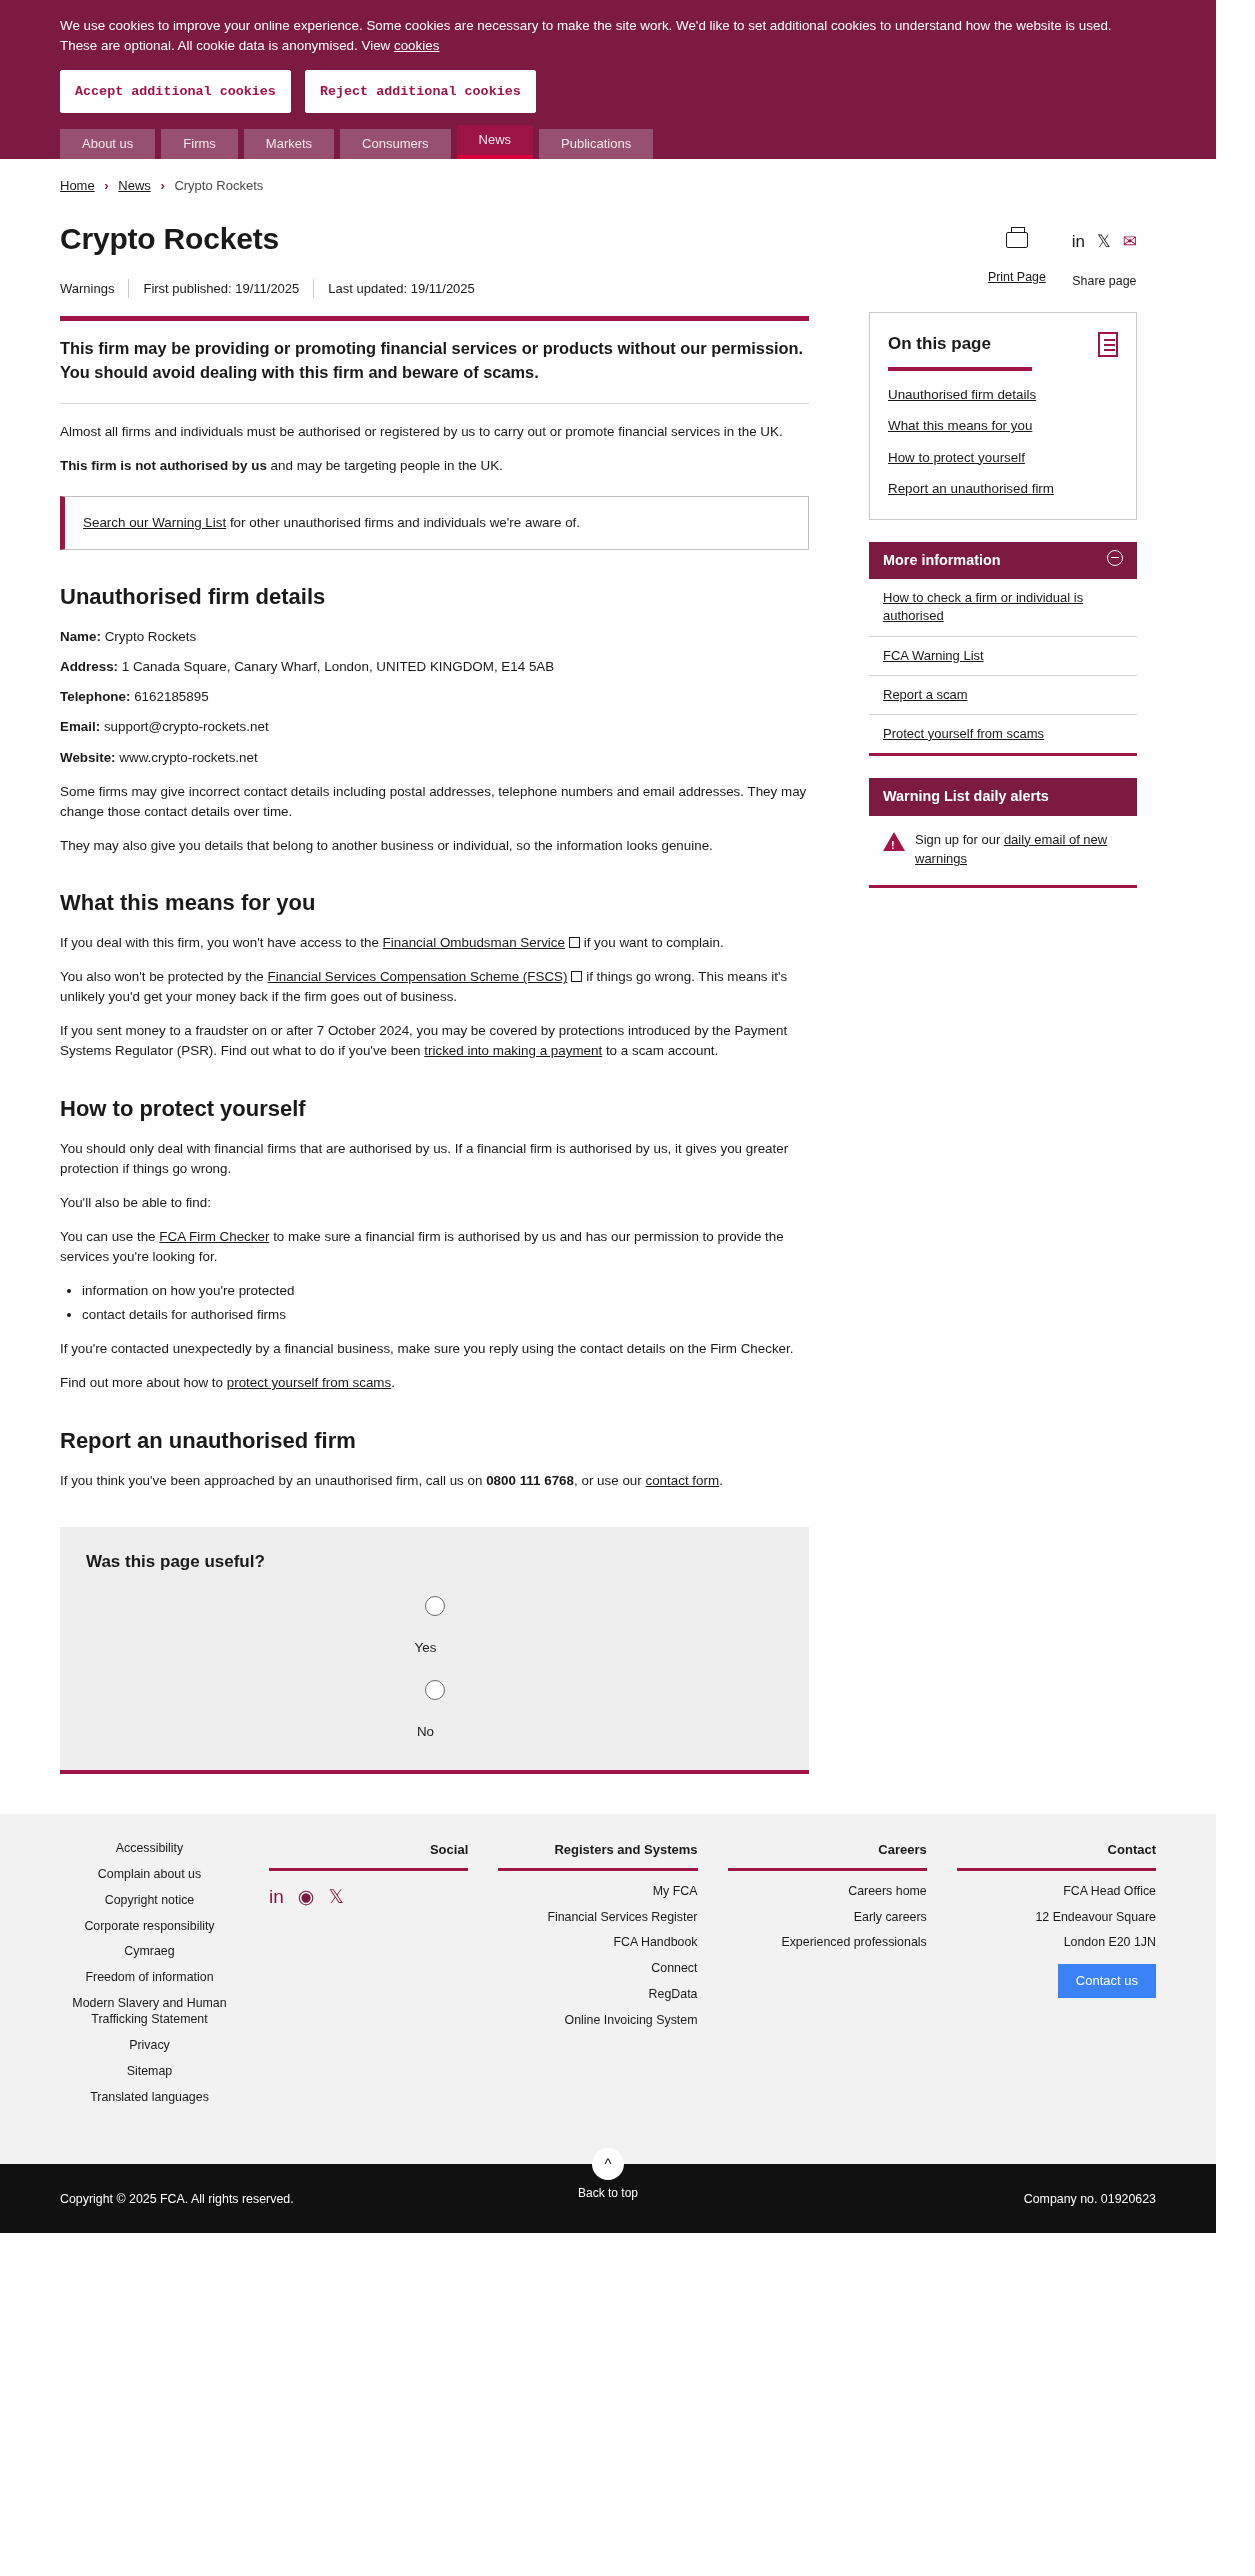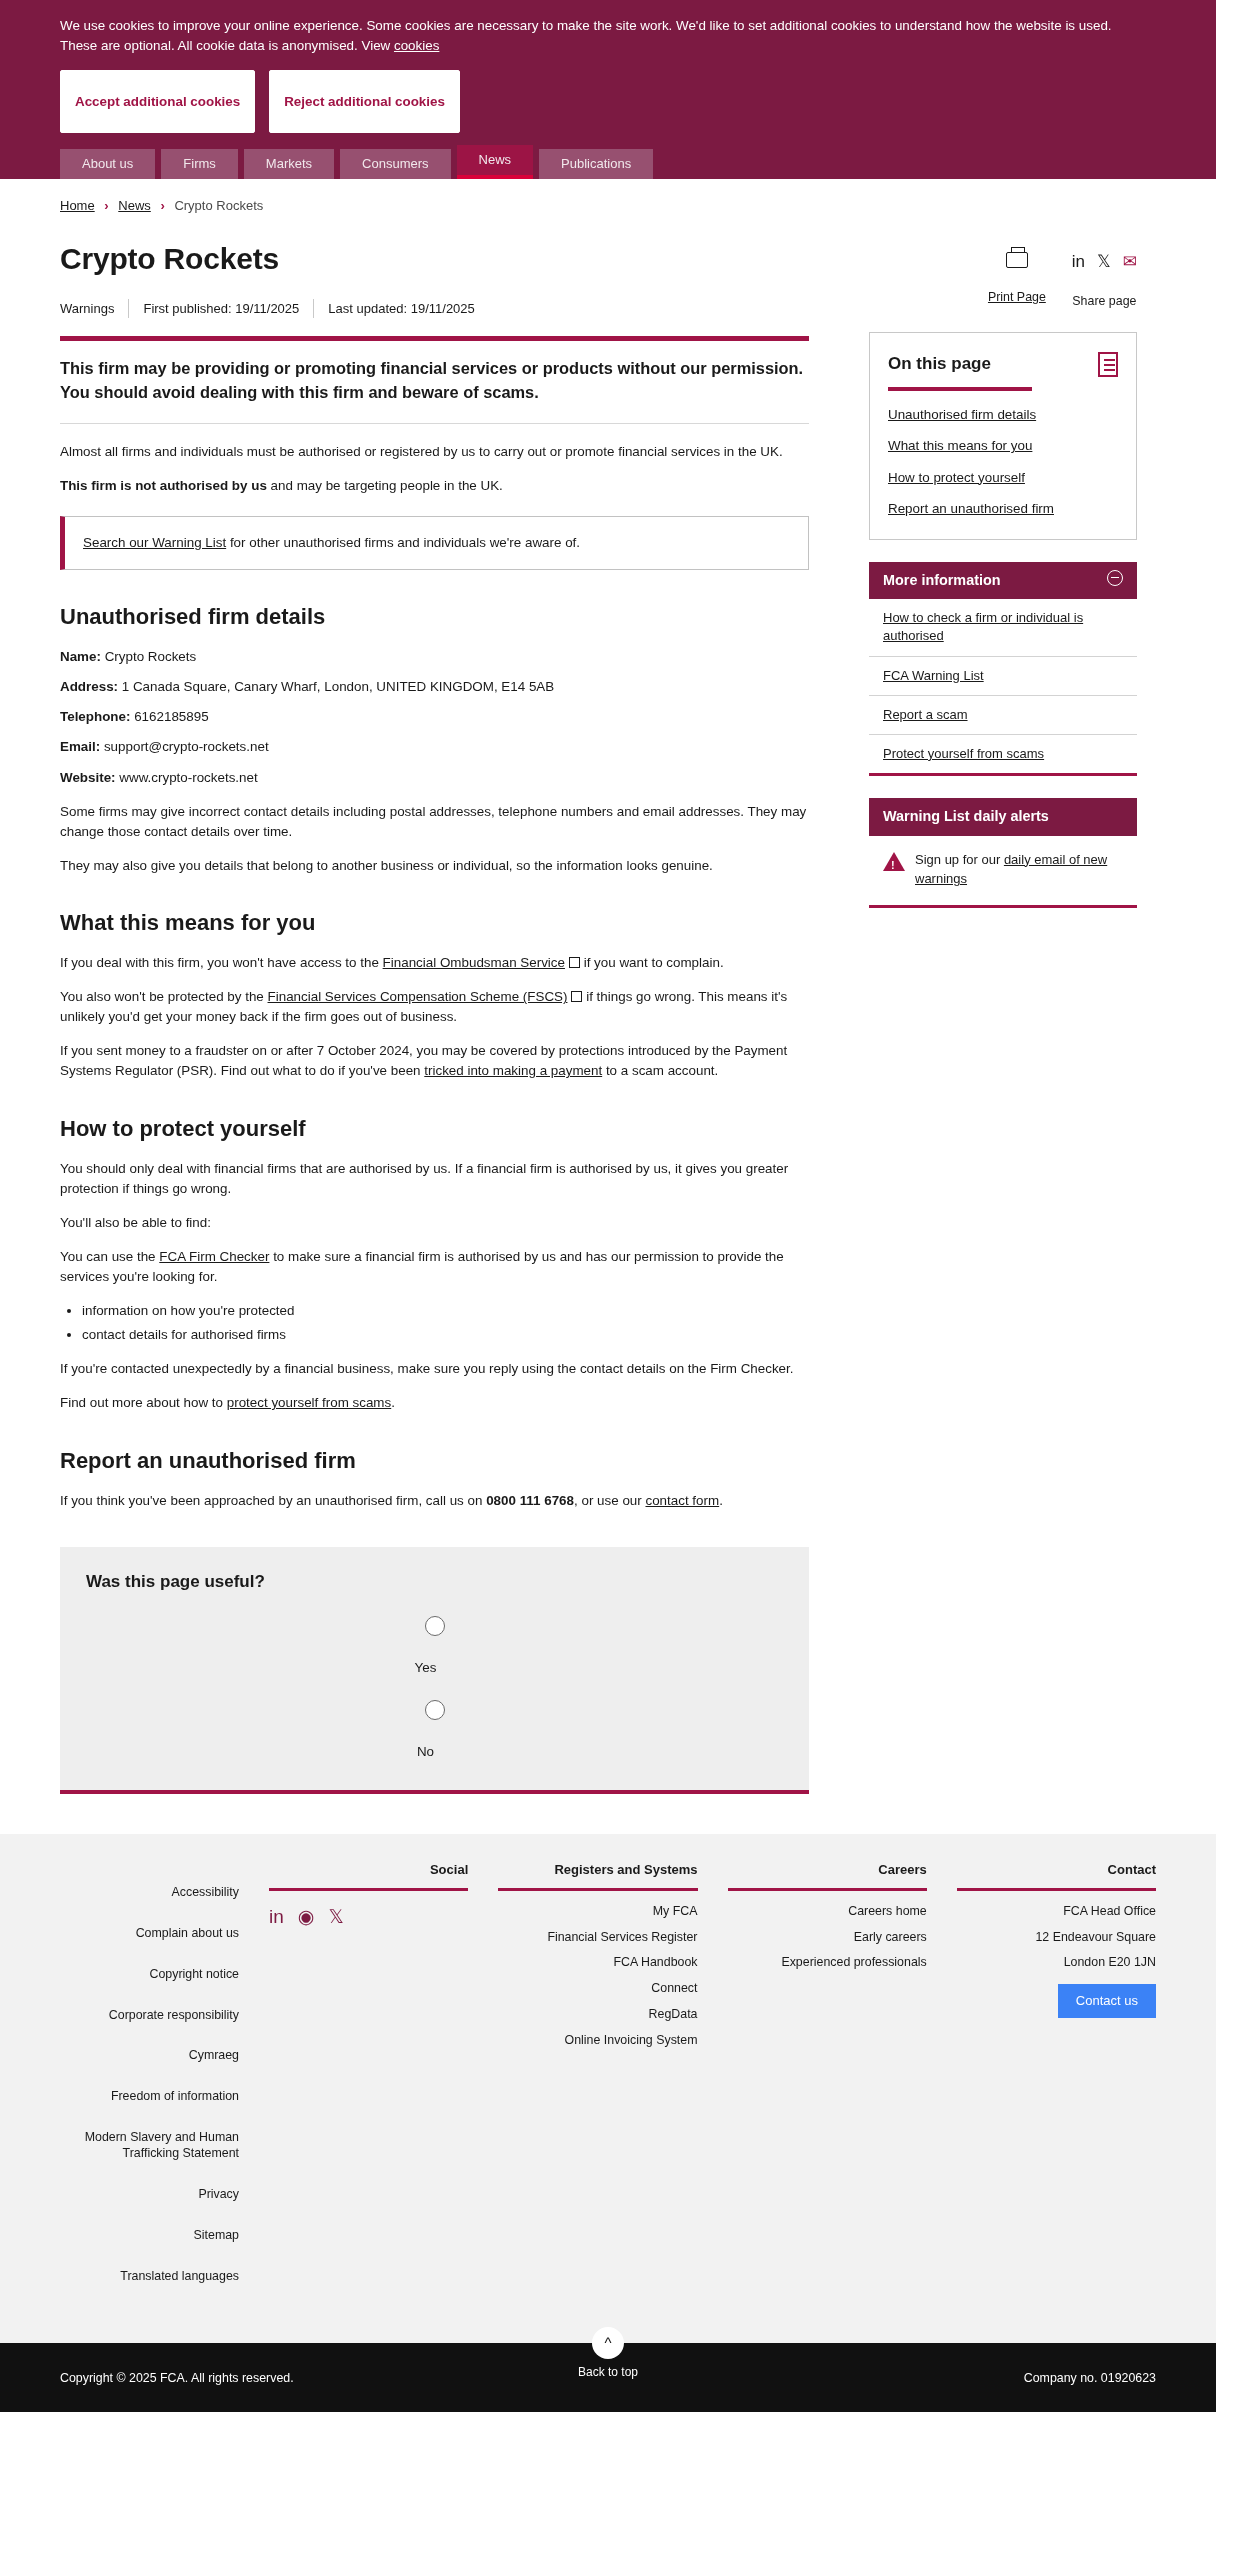--- a/index.html
+++ b/index.html
@@ -23,24 +23,24 @@
     font-size:13.4px;
     line-height:1.5;
   }
   .cookie-banner p { margin:0 0 14px 0; max-width:1092px; }
   .cookie-banner a { color:#fff; text-decoration:underline; }
   .cookie-buttons { display:flex; gap:14px; }
   .cookie-btn {
     background:#ffffff;
     color:#a01446;
     border:1px solid #ffffff;
-    font-family:Liberation Sans, sans-serif;
+    font-family:Liberation Mono, monospace;
     font-size:13.4px;
     font-weight:bold;
-    padding:23px 14px;
+    padding:13px 14px;
     cursor:pointer;
     border-radius:2px;
   }
 
   
   .navbar {
     background:#7c1a42;
     height:28px;
     display:flex;
     align-items:flex-end;
@@ -284,21 +284,21 @@
   .contact-btn {
     display:inline-block;
     background:#3b82f6;
     color:#fff !important;
     padding:8px 18px;
     font-size:13px;
     text-decoration:none !important;
     float:right;
     margin-top:4px;
   }
-  .accessibility-list a { text-align:right;margin-top:24px; }
+  .accessibility-list a { text-align:center; }
 
   .bottombar {
     background:#111111;
     color:#ffffff;
     padding:18px 60px;
     display:flex;
     align-items:center;
     justify-content:space-between;
     font-size:12.4px;
     position:relative;

